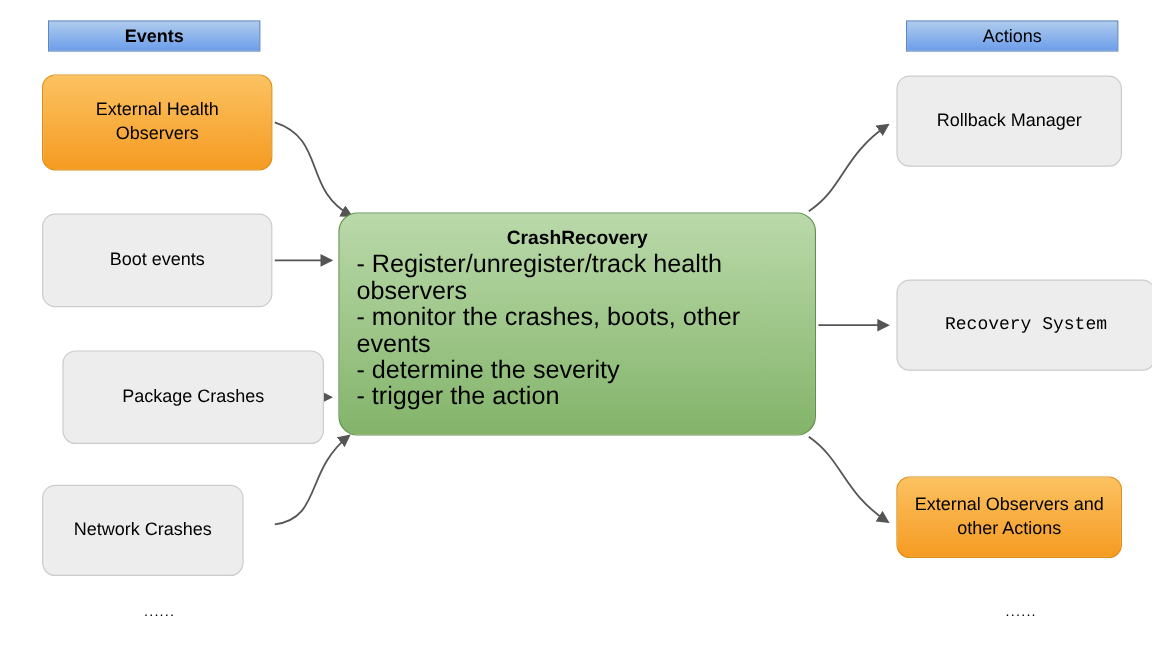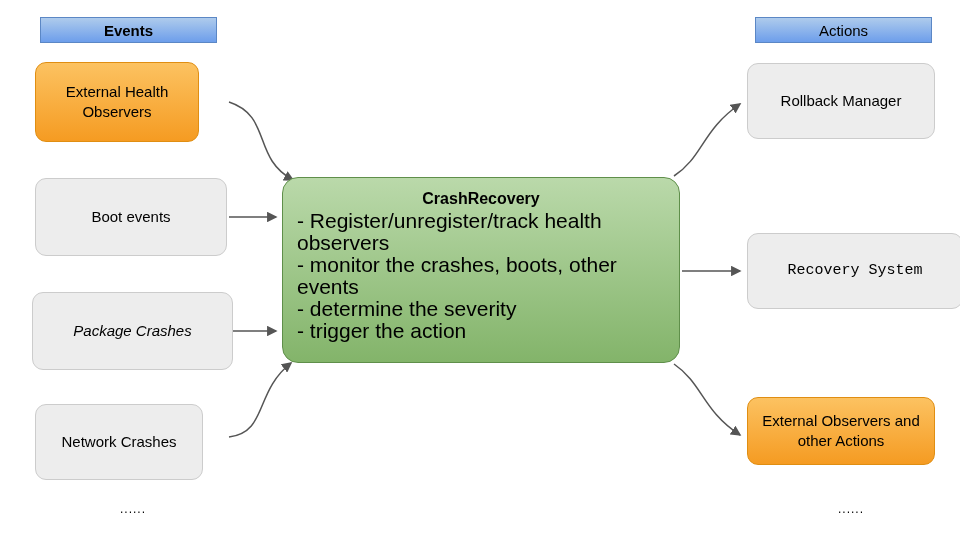--- a/index.html
+++ b/index.html
@@ -105,29 +105,29 @@
       <path d="M 674 176 C 703 157, 702 130, 740 104" marker-end="url(#arrow)"></path>
       <path d="M 682 271 L 740 271" marker-end="url(#arrow)"></path>
       <path d="M 674 364 C 703 384, 702 410, 740 435" marker-end="url(#arrow)"></path>
     </g>
   </svg>
 
   <div class="hdr" style="left:40px; top:17px;font-weight:bold;">
     <span>Events</span>
   </div>
 
-  <div class="node orange" style="left:35px; top:62px; width:164px; height:80px;">
+  <div class="node orange" style="left:35px; top:62px; width:192px; height:80px;">
     <span>External Health Observers</span>
   </div>
 
   <div class="node gray" style="left:35px; top:178px; width:192px; height:78px;">
     <span>Boot events</span>
   </div>
 
-  <div class="node gray" style="left:32px; top:292px; width:201px; height:78px;font-style:italic;">
+  <div class="node gray" style="left:52px; top:292px; width:218px; height:78px;">
     <span>Package Crashes</span>
   </div>
 
   <div class="node gray" style="left:35px; top:404px; width:168px; height:76px;">
     <span>Network Crashes</span>
   </div>
 
   <div class="ellipsis" style="left:120px; top:502px;">......</div>
 
   <div class="center-box">

